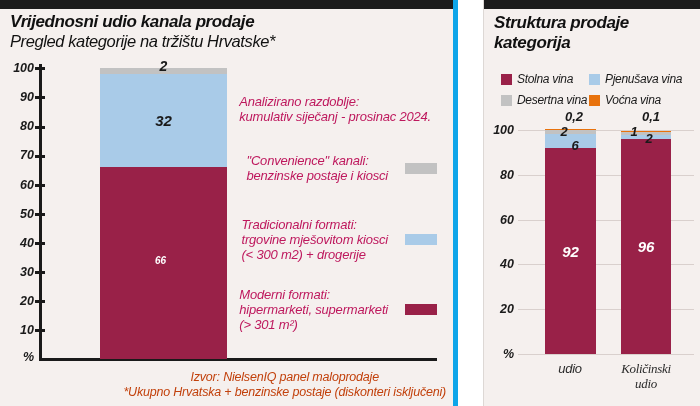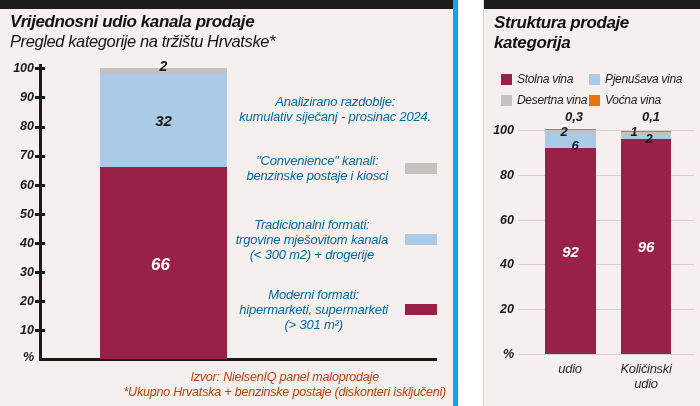--- a/index.html
+++ b/index.html
@@ -22,21 +22,21 @@
 
   
   .ytick-label { position:absolute; width:30px; text-align:right; font-weight:bold; font-size:12.5px; color:#1a1a1a; }
   .ltick { position:absolute; left:35px; width:10px; height:3px; background:#1a1a1a; }
   #l-axis { position:absolute; left:39px; top:64px; width:3px; height:296px; background:#1a1a1a; }
   #l-baseline { position:absolute; left:39px; top:358px; width:398px; height:3px; background:#1a1a1a; }
   .bar-stack { position:absolute; display:flex; flex-direction:column-reverse; }
   #l-bar { left:100px; bottom:47px; width:127px; }
   .seg { width:100%; }
   .bar-value { position:absolute; text-align:center; font-weight:bold; font-style:italic; }
-  .ann { position:absolute; text-align:center; font-size:13px; line-height:15px; color:#0369a1; letter-spacing:-0.2px; white-space:nowrap; }
+  .ann { position:absolute; text-align:left; font-size:13px; line-height:15px; color:#be185d; letter-spacing:-0.2px; white-space:nowrap; }
   .swatch-lg { position:absolute; left:405px; width:32px; height:11px; }
   .source { position:absolute; right:7px; text-align:center; font-size:12.5px; line-height:15px; color:#c2410c; letter-spacing:-0.2px; white-space:nowrap; }
 
   
   .legend-item { position:absolute; display:flex; align-items:center; }
   .legend-swatch { width:11px; height:11px; flex:0 0 aupx; }
   .legend-label { margin-left:5px; font-size:12px; letter-spacing:-0.3px; color:#1a1a1a; white-space:nowrap; }
   .rtick-label { position:absolute; left:4px; width:26px; text-align:right; font-weight:bold; font-size:12.5px; color:#1a1a1a; }
   .gridline { position:absolute; left:34px; width:176px; height:1px; background:#D9D0CD; }
   #r-bar-0 { left:61px;  bottom:52px; width:51px; }
@@ -78,36 +78,36 @@
   <div class="ltick" style="top:300px;"></div>
   <div class="ltick" style="top:329px;"></div>
 
   <div class="bar-stack" id="l-bar">
     <div class="seg" style="background: rgb(153, 33, 72); height: 192.06px;"></div>
     <div class="seg" style="background: rgb(169, 203, 232); height: 93.12px;"></div>
     <div class="seg" style="background: rgb(194, 194, 194); height: 5.82px;"></div>
   </div>
   <div class="bar-value" style="left:100px; width:127px; top:58px; font-size:14px; color:#1a1a1a;">2</div>
   <div class="bar-value" style="left:100px; width:127px; top:112px; font-size:15px; color:#1a1a1a;">32</div>
-  <div class="bar-value" style="left:100px; width:121px; top:255px; font-size:17px; color:#ffffff;">66</div>
+  <div class="bar-value" style="left:100px; width:121px; top:255px; font-size:10px; color:#ffffff;">66</div>
 
   <div class="ann" style="right:22px; top:94px;">
     <div>Analizirano razdoblje:</div>
     <div>kumulativ siječanj - prosinac 2024.</div>
   </div>
 
   <div class="ann" style="right:65px; top:153px;">
     <div>"Convenience" kanali:</div>
     <div>benzinske postaje i kiosci</div>
   </div>
   <div class="swatch-lg" style="top: 163px; background: rgb(194, 194, 194);"></div>
 
   <div class="ann" style="right:65px; top:217px;">
     <div>Tradicionalni formati:</div>
-    <div>trgovine mješovitom kanala</div>
+    <div>trgovine mješovitom kiosci</div>
     <div>(&lt; 300 m2) + drogerije</div>
   </div>
   <div class="swatch-lg" style="top: 234px; background: rgb(169, 203, 232);"></div>
 
   <div class="ann" style="right:65px; top:287px;">
     <div>Moderni formati:</div>
     <div>hipermarketi, supermarketi</div>
     <div>(&gt; 301 m²)</div>
   </div>
   <div class="swatch-lg" style="top: 304px; background: rgb(153, 33, 72);"></div>
@@ -161,29 +161,29 @@
     <div class="seg" style="background: rgb(232, 114, 12); height: 1.2px;"></div>
   </div>
   <div class="bar-stack" id="r-bar-1">
     <div class="seg" style="background: rgb(153, 33, 72); height: 215.04px;"></div>
     <div class="seg" style="background: rgb(169, 203, 232); height: 4.48px;"></div>
     <div class="seg" style="background: rgb(194, 194, 194); height: 2.24px;"></div>
     <div class="seg" style="background: rgb(232, 114, 12); height: 1.2px;"></div>
   </div>
 
   <div class="bar-value" style="left:61px; width:51px; top:243px; font-size:15px; color:#ffffff;">92</div>
-  <div class="small-label" style="left:75px; width:30px; top:109px;">0,3</div>
+  <div class="small-label" style="left:75px; width:30px; top:109px;">0,2</div>
   <div class="small-label" style="left:70px; width:20px; top:124px;">2</div>
   <div class="small-label" style="left:81px; width:20px; top:138px;">6</div>
 
   <div class="bar-value" style="left:137px; width:50px; top:238px; font-size:15px; color:#ffffff;">96</div>
   <div class="small-label" style="left:152px; width:30px; top:109px;">0,1</div>
   <div class="small-label" style="left:140px; width:20px; top:124px;">1</div>
   <div class="small-label" style="left:155px; width:20px; top:131px;">2</div>
 
   <div class="cat-label" style="left:36px;">
     <div>udio</div>
   </div>
-  <div class="cat-label" style="left:112px;">
+  <div class="cat-label" style="left:112px;font-family:Liberation Serif, serif;">
     <div>Količinski</div>
     <div>udio</div>
   </div>
 </div>
 
 </body></html>

